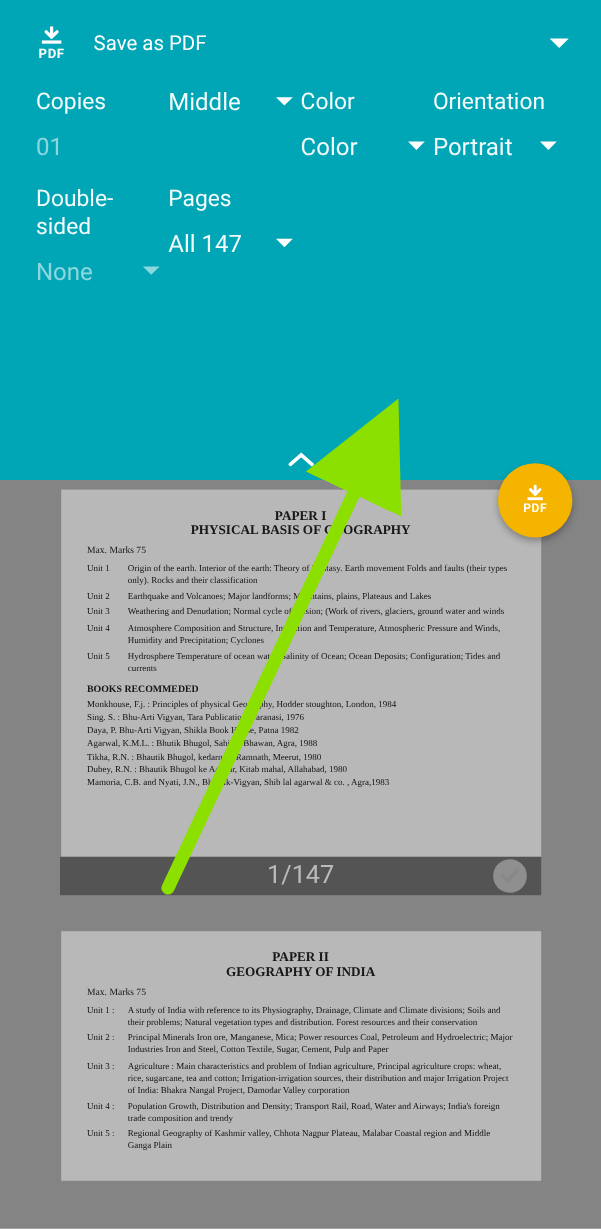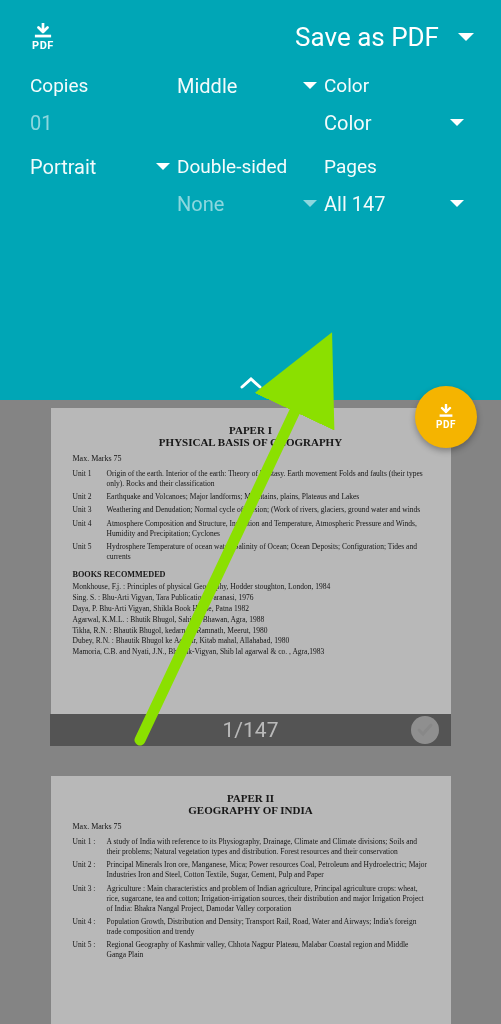--- a/index.html
+++ b/index.html
@@ -21,26 +21,26 @@
     gap: 18px;
   }
   .pdf-down-icon {
     display: flex;
     flex-direction: column;
     align-items: center;
     width: 34px;
   }
   .pdf-down-icon svg { display: block; }
   .pdf-text { font-size: 11px; font-weight: 700; letter-spacing: 0.5px; margin-top: -2px; }
-  .title { font-size: 26px; font-weight: 400; flex: 1; text-align: right; }
+  .title { font-size: 17px; font-weight: 400; flex: 1; }
   .title-chevron { margin-left: auto; }
 
   .grid {
     display: grid;
-    grid-template-columns: 1fr 1fr 1fr;
+    grid-template-columns: 1fr 1fr 1fr 1fr;
     column-gap: 0;
     padding: 8px 30px 0 30px;
   }
   .field { margin-bottom: 20px; }
   .label { font-size: 19px; color: rgba(255,255,255,0.96); margin-bottom: 14px; }
   .value-row {
     display: flex;
     align-items: center;
     justify-content: space-between;
     font-size: 20px;
@@ -76,21 +76,21 @@
   .page {
     background: #fff;
     margin: 0 auto;
     width: 400px;
     position: relative;
     padding: 16px 22px 18px 22px;
     font-family: "Times New Roman", serif;
     color: #222;
   }
   .page1 { margin-top: 8px; height: 306px; }
-  .page2 { margin-top: 62px; height: 248px; }
+  .page2 { margin-top: 62px; height: 208px; }
 
   .ph-title { text-align:center; font-weight:700; font-size:11px; }
   .ph-sub { text-align:center; font-weight:700; font-size:11px; margin-bottom:6px;}
   .mm { font-size:8px; margin-bottom:6px; }
   .unit { font-size:7.5px; line-height:1.35; margin-bottom:3px; display:flex; }
   .unit .uk { flex: 0 0 34px; }
   .unit .ut { flex:1; }
   .books { font-size:8.2px; font-weight:700; margin-top:8px; margin-bottom:3px;}
   .bl { font-size:7.5px; line-height:1.45; }
 
@@ -176,20 +176,21 @@
       <div class="value-row">
         <span>Color</span>
         <span class="value-chevron">
             <svg width="16" height="10" viewBox="0 0 16 10">
               <path d="M1 1 L8 8 L15 1" fill="#fff"></path>
             </svg>
           </span>
       </div>
     </div>
     <div class="field">
+      <div class="label">Orientation</div>
       <div class="value-row">
         <span>Portrait</span>
         <span class="value-chevron">
             <svg width="16" height="10" viewBox="0 0 16 10">
               <path d="M1 1 L8 8 L15 1" fill="#fff"></path>
             </svg>
           </span>
       </div>
     </div>
 

